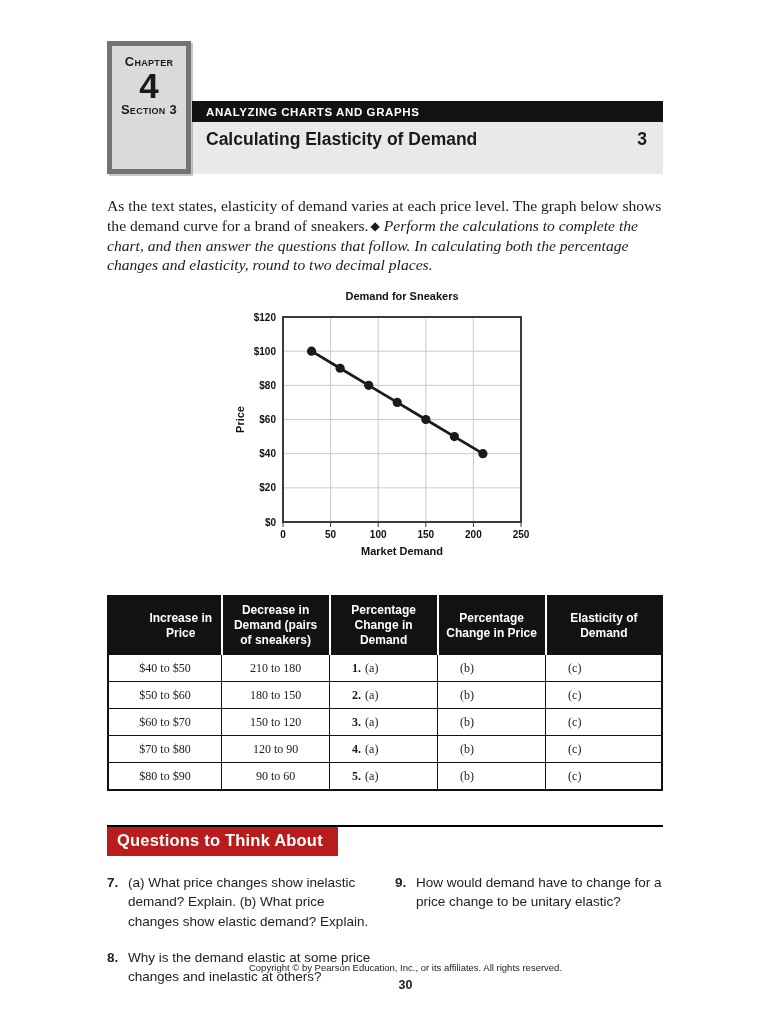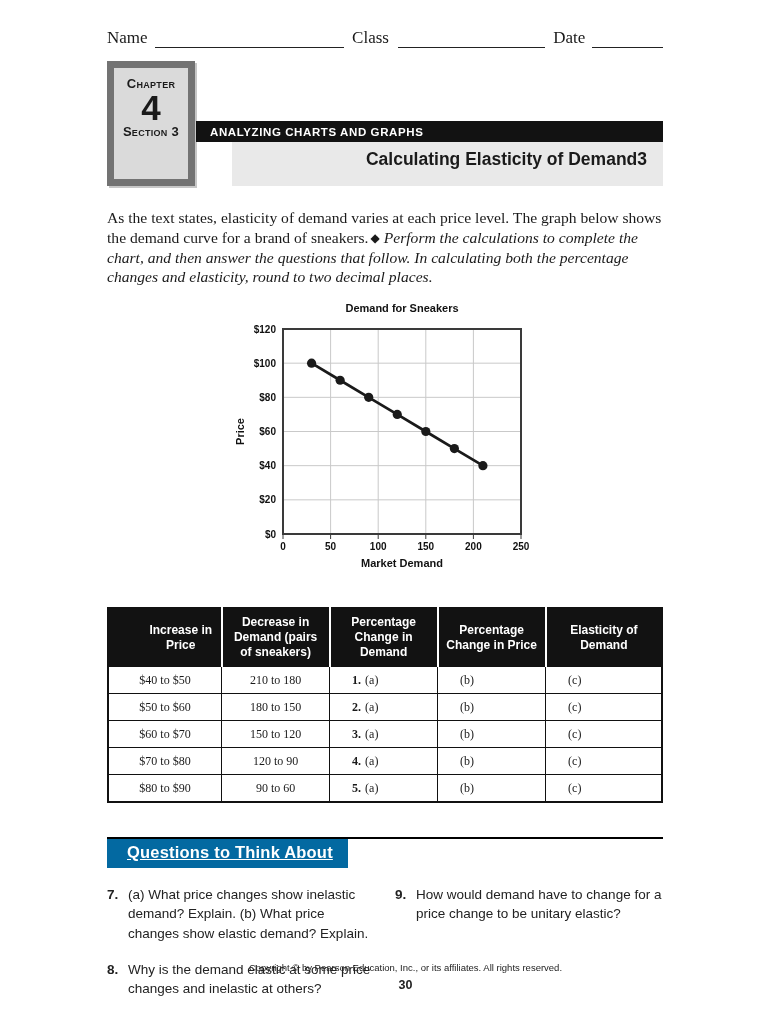--- a/index.html
+++ b/index.html
@@ -17,38 +17,37 @@
   .idrow{display:flex;align-items:flex-end;font-size:17px;height:20px;}
   .idrow .lbl{white-space:nowrap;}
   .blank{border-bottom:1.2px solid #222;height:16px;display:inline-block;}
   .blank.name{width:193px;margin:0 8px 0 7px;}
   .blank.class{width:150px;margin:0 8px 0 9px;}
   .blank.date{width:72px;margin:0 0 0 7px;}
   
   .bannerrow{display:flex;margin-top:13px;}
   .chapbox{
     width:74px;flex-shrink:0;z-index:2;position:relative;
-    background:#dadada;border:7px solid #737373;
+    background:#dadada;border:5px solid #737373;
     box-shadow:2px 2px 0 rgba(0,0,0,0.22);
     text-align:center;padding:9px 0 7px 0;
     font-family:"Liberation Sans",sans-serif;
   }
   .chapcaps{font-variant:small-caps;font-weight:bold;font-size:13px;letter-spacing:.3px;line-height:1;}
   .chapnum{font-weight:bold;font-size:35px;line-height:.92;margin:2px 0 1px 0;}
   .banners{flex:1;margin-top:16px;margin-left:1px;}
   .kicker{
     background:#121212;color:#fff;
     font-family:"Liberation Sans",sans-serif;font-weight:bold;font-size:11.5px;
     letter-spacing:.6px;padding:5px 0 4px 14px;margin-top:44px;
   }
   .titlebar{
-    background:#e9e9e9;display:flex;justify-content:flex-end;align-items:center;
+    background:#e9e9e9;display:flex;justify-content:space-between;align-items:center;
     font-family:"Liberation Sans",sans-serif;font-weight:bold;font-size:17.5px;
-    padding:7px 16px 16px 14px;
-    margin-left:36px;
+    padding:7px 16px 24px 14px;
   }
   
   .intro{margin:22px 0 0 0;font-size:15.6px;line-height:1.27;}
   .intro .ital{font-style:italic;}
   .intro .diamond{font-size:12px;margin:0 4px 0 2px;vertical-align:1px;}
   
   .chartwrap{margin:12px 0 0 126px;width:312px;}
   .tick{font:bold 10px "Liberation Sans",sans-serif;fill:#111;}
   .ctitle{font:bold 11px "Liberation Sans",sans-serif;fill:#111;}
   
@@ -61,46 +60,38 @@
   table.calc th:first-child{border-left:none;padding-left:38px;}
   table.calc td{
     border:1.5px solid #111;font-size:12px;padding:2px 22px;height:22px;vertical-align:middle;
   }
   td.ctr{text-align:center;}
   .qnumb{font-weight:bold;margin-right:4px;}
   
   .qsec{margin-top:34px;}
   .qrule{border-top:2px solid #000;height:0;}
   .qhead{
-    display:inline-block;background:#0369a1;color:#fff;
+    display:inline-block;background:#b91c1c;color:#fff;
     font-family:"Liberation Sans",sans-serif;font-weight:bold;font-size:16.5px;
-    padding:4px 15px 6px 20px;letter-spacing:.2px;text-decoration:underline;
+    padding:4px 15px 6px 10px;letter-spacing:.2px;
   }
   .qcols{display:flex;margin-top:17px;font-family:"Liberation Sans",sans-serif;font-size:13.5px;line-height:1.42;color:#222;}
   .qcol{width:274px;}
   .qcol.right{margin-left:20px;}
   .question{display:flex;margin-bottom:17px;}
   .qno{font-weight:bold;width:21px;flex-shrink:0;}
   
   .footer{position:absolute;left:0;right:0;bottom:32px;text-align:center;font-family:"Liberation Sans",sans-serif;font-size:9.5px;color:#222;padding-left:41px;}
   .pagenum{font-weight:bold;font-size:12.5px;margin-top:5px;}
 </style>
 </head>
 <body>
 
 <div class="page">
 
-  <div class="idrow">
-    <span class="lbl">Name</span>
-    <span class="blank name"></span>
-    <span class="lbl">Class</span>
-    <span class="blank class"></span>
-    <span class="lbl">Date</span>
-    <span class="blank date"></span>
-  </div>
 
   <div class="bannerrow">
     <div class="chapbox">
       <div class="chapcaps">Chapter</div>
       <div class="chapnum">4</div>
       <div class="chapcaps">Section 3</div>
     </div>
     <div class="banners">
       <div class="kicker">ANALYZING CHARTS AND GRAPHS</div>
       <div class="titlebar">

